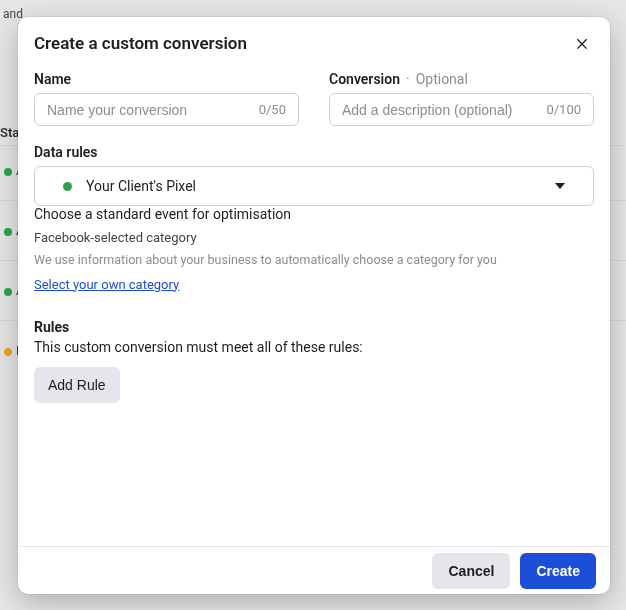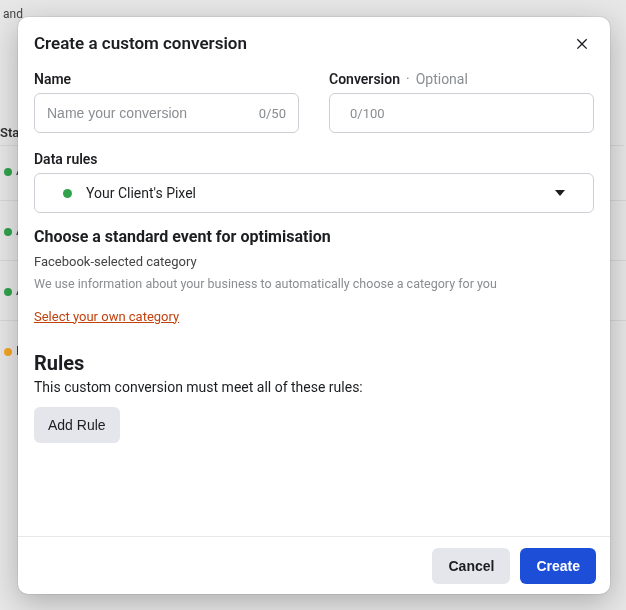--- a/index.html
+++ b/index.html
@@ -62,21 +62,21 @@
   .close-btn svg { width:16px; height:16px; }
 
   .row2 {
     display:flex; gap:30px; margin-top:8px;
   }
   .field-col { flex:1; min-width:0; }
   .field-label { font-size:14px; font-weight:600; color:#1c1e21; margin-bottom:6px; display:flex; gap:6px; align-items:baseline;}
   .field-label .optional { font-weight:400; color:#8a8d91; }
   .dot-sep { color:#8a8d91; font-weight:400; }
   .text-input {
-    width:100%; height:40px;
+    width:100%; height:33px;
     border:1px solid #ccd0d5; border-radius:6px;
     padding:0 12px;
     font-size:14px; color:#1c1e21;
     background:#fff;
     display:flex; align-items:center; justify-content:space-between;
   }
   .text-input input {
     border:0; outline:0; flex:1; font-size:14px; color:#1c1e21; background:transparent; padding:0;
   }
   .text-input input::placeholder { color:#8a8d91; }
@@ -103,37 +103,37 @@
   .highlight-box {
     border:3px solid #e11; border-radius:8px;
     padding:10px 12px 14px 12px;
     margin-top:12px;
   }
   .highlight-box .section-label { margin-top:0; }
   .tag-icon { width:20px; height:20px; display:flex; align-items:center; justify-content:center;}
   .tag-icon svg { width:18px; height:18px; }
 
   .opt-title {
-    font-size:16px; font-weight:700; margin-top:14px;
+    font-size:14px; font-weight:400; 
   }
   .sub1 { font-size:13px; color:#444; margin-top:8px; }
   .sub2 { font-size:12.5px; color:#8a8d91; margin-top:6px; line-height:1.4;}
   .link {
-    font-size:13px; color:#c2410c; text-decoration:underline; margin-top:16px; display:inline-block; cursor:pointer;
-  }
-
-  .rules-title { font-size:20px; font-weight:700; margin-top:26px; }
+    font-size:13px; color:#1d4ed8; text-decoration:underline; margin-top:8px; display:inline-block; cursor:pointer;
+  }
+
+  .rules-title { font-size:14px; font-weight:700; margin-top:26px; }
   .rules-desc { font-size:14px; color:#1c1e21; margin-top:4px; }
   .add-rule-btn {
     margin-top:12px; height:36px; padding:0 14px; border-radius:6px; border:0;
     background:#e4e6eb; color:#1c1e21; font-size:14px; font-weight:500; cursor:pointer;
   }
 
   .footer {
-    height:58px; border-top:1px solid #e6e8eb;
+    height:48px; border-top:1px solid #e6e8eb;
     display:flex; align-items:center; justify-content:flex-end;
     padding:0 14px; gap:10px;margin-top:38px;
   }
   .btn {
     height:36px; padding:0 16px; border-radius:6px; font-size:14px; font-weight:600; cursor:pointer; border:0;
   }
   .btn-cancel { background:#e4e6eb; color:#1c1e21; }
   .btn-create { background:#1d4ed8; color:#fff; cursor:not-allowed; }
 </style>
 </head>
@@ -172,20 +172,21 @@
           <span class="counter">0/50</span>
         </div>
       </div>
       <div class="field-col">
         <div class="field-label">
           <span>Conversion</span>
           <span class="dot-sep">·</span>
           <span class="optional">Optional</span>
         </div>
         <div class="text-input">
+          <input type="text" placeholder="Add a description (optional)" style="">
           <span class="counter">0/100</span>
         </div>
       </div>
     </div>
 
     <div class="section-label">Data rules</div>
     <div class="select-box">
       <div class="select-left">
         <span class="status-dot"></span>
         <span>Your Client's Pixel</span>

